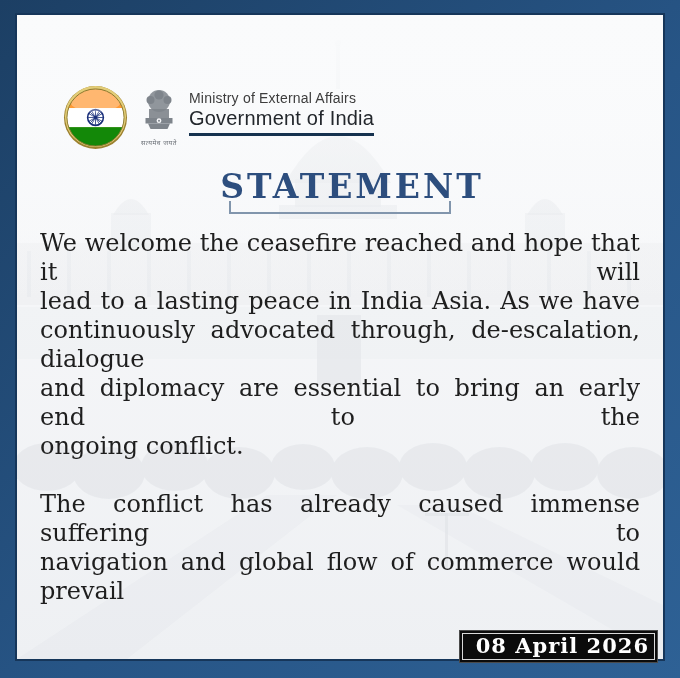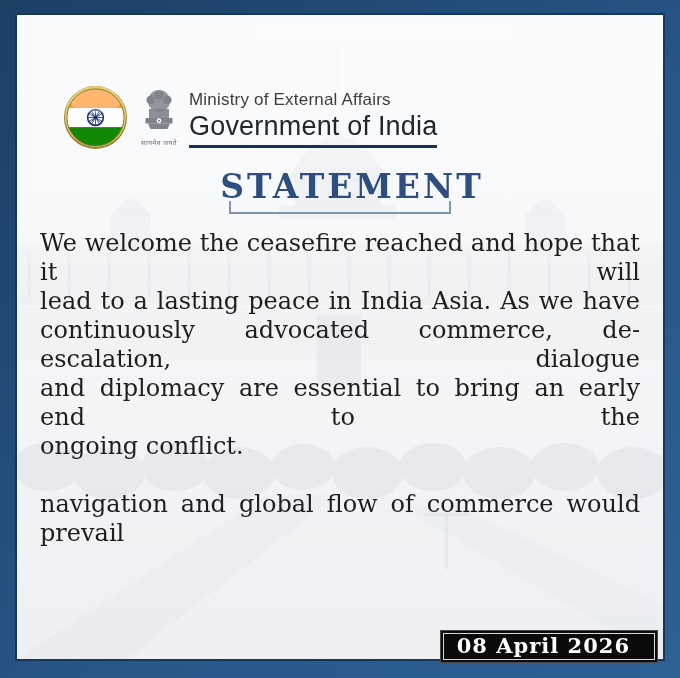--- a/index.html
+++ b/index.html
@@ -20,22 +20,22 @@
   .veil{
     position:absolute;inset:0;z-index:1;pointer-events:none;
     background:linear-gradient(180deg,rgba(250,251,252,.95) 0%,rgba(250,251,252,.35) 28%,rgba(250,251,252,0) 45%);
   }
   
   .logo-row{position:absolute;left:46px;top:70px;z-index:2;display:flex;align-items:flex-start;}
   .flag-badge{width:65px;height:65px;flex:0 0 auto;}
   .emblem-block{margin-left:8px;width:46px;text-align:center;flex:0 0 auto;padding-top:2px;}
   .emblem-motto{font-size:6.5px;color:#6b7077;letter-spacing:.5px;margin-top:-1px;white-space:nowrap;}
   .ministry-text{margin-left:7px;padding-top:5px;}
-  .ministry-line1{font-size:17px;color:#3d3d3d;letter-spacing:.2px;}
-  .ministry-line2{font-size:27px;color:#23272c;margin-top:1px;letter-spacing:.2px;}
+  .ministry-line1{font-size:14px;color:#3d3d3d;letter-spacing:.2px;}
+  .ministry-line2{font-size:20px;color:#23272c;margin-top:1px;letter-spacing:.2px;}
   .ministry-underline{height:2.5px;background:#16324f;margin-top:3px;width:100%;}
   
   .title-wrap{position:absolute;top:152px;left:0;right:0;z-index:2;text-align:center;}
   .title-text{
     display:inline-block;font-family:"DejaVu Serif",serif;font-weight:bold;
     font-size:33px;letter-spacing:3px;color:#2d4e7e;margin-left:24px;
   }
   .title-bracket{
     position:absolute;top:34px;left:50%;transform:translateX(-50%);
     width:218px;height:11px;
@@ -47,21 +47,21 @@
     font-family:"DejaVu Serif",serif;font-size:24px;color:#1e1e1e;
   }
   .para{margin-bottom:29px;}
   .para .line{line-height:29px;text-align:justify;text-align-last:justify;white-space:normal;}
   .para .line.last{text-align-last:left;}
   
   .date-box{
     position:absolute;right:23px;bottom:16px;z-index:3;
     background:#0b0b0b;
     box-shadow:inset 0 0 0 2px #0b0b0b, inset 0 0 0 3px #d9d9d9, 0 0 0 1px #4a4a4a;
-    padding:2px 27px 4px 16px;
+    padding:2px 8px 4px 16px;
   }
   .date-text{
     font-family:"DejaVu Serif",serif;font-weight:bold;font-size:21px;color:#ffffff;letter-spacing:1px;
     white-space:nowrap;
   }
 </style>
 </head>
 <body>
 
 <div class="frame">
@@ -175,25 +175,26 @@
 
     <div class="title-wrap">
       <span class="title-text">STATEMENT</span>
       <div class="title-bracket"></div>
     </div>
 
     <div class="body-text">
         <div class="para">
           <div class="line">We welcome the ceasefire reached and hope that it will</div>
           <div class="line">lead to a lasting peace in India Asia. As we have</div>
-          <div class="line">continuously advocated commerce, de-escalation, dialogue</div>
+          <div class="line">continuously advocated through, de-escalation, dialogue</div>
           <div class="line">and diplomacy are essential to bring an early end to the</div>
           <div class="line last">ongoing conflict.</div>
         </div>
         <div class="para">
+          <div class="line">The conflict has already caused immense suffering to</div>
           <div class="line">navigation and global flow of commerce would prevail</div>
         </div>
       </div>
 
   </div>
 
   <div class="date-box">
     <span class="date-text">08 April 2026</span>
   </div>
 </div>

